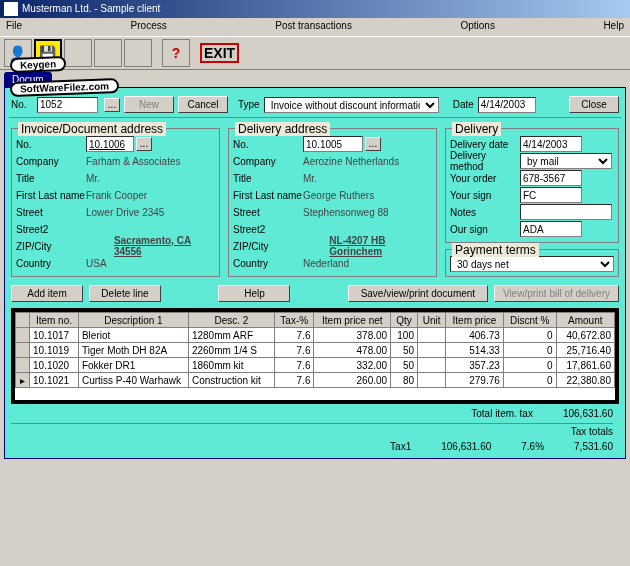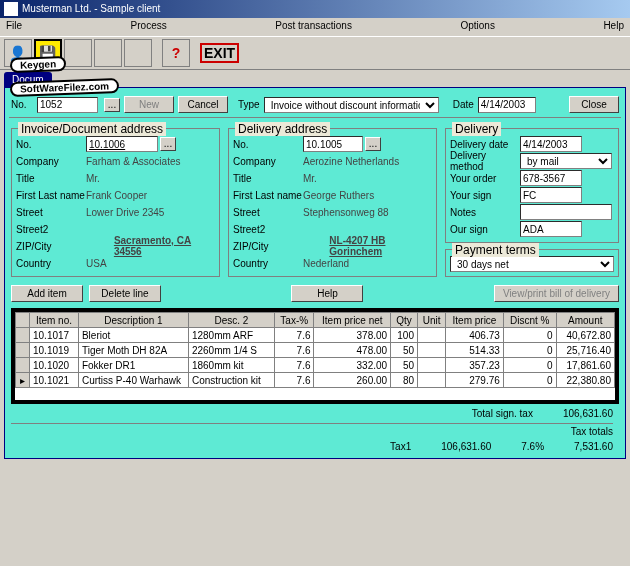--- a/index.html
+++ b/index.html
@@ -94,21 +94,21 @@
     <span style="margin-left:10px">Date</span>
     <input style="width: 58px;" value="4/14/2003">
     <div class="btn" style="margin-left:auto">Close</div>
   </div>
 
   <div class="three-col">
     <div class="groupbox col-addr">
       <div class="legend">Invoice/Document address</div>
       <div class="row">
           <span class="lbl">No.</span>
-          <input style="width: 72px; text-decoration: underline;" value="10.1006">
+          <input style="width: 48px; text-decoration: underline;" value="10.1006">
           <div class="ellips">...</div>
         </div>
       <div class="row">
           <span class="lbl">Company</span>
           <span class="val">Farham &amp; Associates</span>
         </div>
       <div class="row">
           <span class="lbl">Title</span>
           <span class="val">Mr.</span>
         </div>
@@ -205,20 +205,21 @@
       </div>
     </div>
   </div>
 
   <div class="btn-row">
     <div class="btn">Add item</div>
     <div class="btn">Delete line</div>
     <div class="spacer"></div>
     <div class="btn">Help</div>
     <div class="spacer"></div>
+    <div class="btn" style="min-width:140px">Save/view/print document</div>
     <div class="btn disabled" style="min-width:120px">View/print bill of delivery</div>
   </div>
 
   <div class="grid-wrap">
     <table>
       <thead>
           <tr>
         <th class="rowhdr"></th>
         <th>Item no.</th>
         <th style="width:110px">Description 1</th>
@@ -284,21 +285,21 @@
             <td class="num">279.76</td>
             <td class="num">0</td>
             <td class="num">22,380.80</td>
           </tr>
         </tbody>
     </table>
   </div>
 
   <div class="totals">
     <div class="tline">
-        <span>Total sign. tax</span>
+        <span>Total item. tax</span>
         <span>106,631.60</span>
       </div>
   </div>
   <div class="totals" style="border-top:1px solid #808080;padding-top:2px;">
     <span>Tax totals</span>
   </div>
   <div class="totals">
     <div class="tline">
       <span>Tax1</span>
       <span>106,631.60</span>

